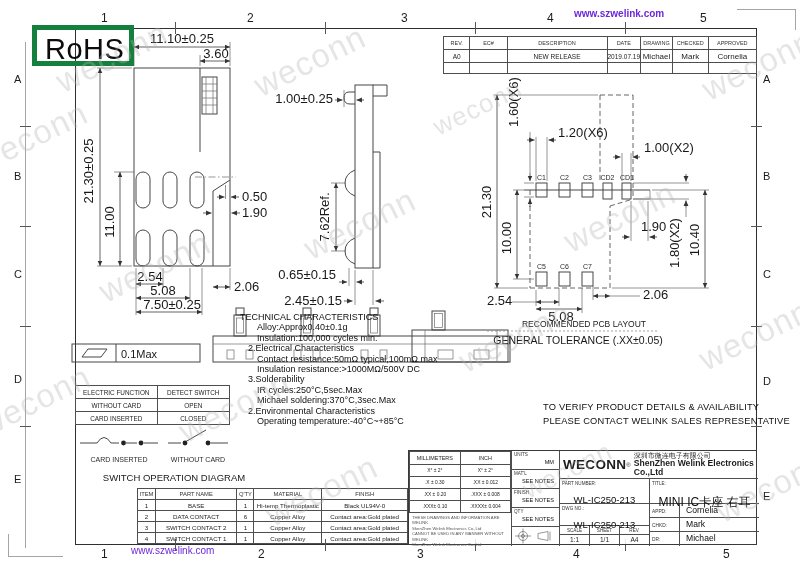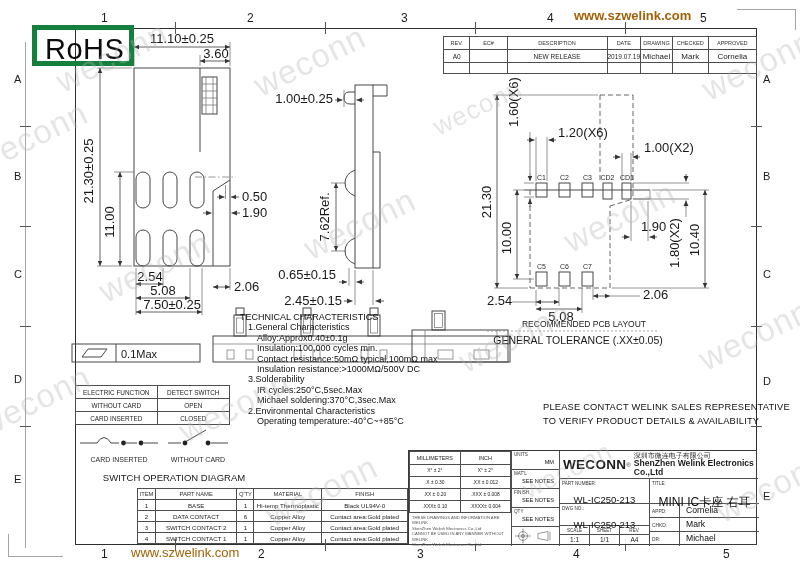--- a/index.html
+++ b/index.html
@@ -9,21 +9,21 @@
   
   .wm{position:absolute;z-index:4;color:#b5b5b5;opacity:.34;font-size:33px;letter-spacing:1px;
       transform:rotate(-26deg);white-space:nowrap;pointer-events:none}
   .wm.sm{font-size:26px}
   
   #frame{position:absolute;left:75px;top:28px;width:682px;height:517px;border:1px solid #2f2f2f;z-index:1}
   .trim{position:absolute;background:#a5a5a5;z-index:1}
   .zlab{position:absolute;font-size:12px;color:#1c1c1c;z-index:2}
   .zlet{font-size:11px}
   .tick{position:absolute;background:#555;z-index:2}
-  .site{position:absolute;font-size:13px;color:#a16207;z-index:3}
+  .site{position:absolute;font-size:10px;color:#6d28d9;z-index:3}
   #rohs{position:absolute;left:32px;top:25px;width:102px;height:41px;border:5px solid #15803d;z-index:3;
         font-size:29px;color:#0c0c0c;line-height:38px;padding-left:8px;letter-spacing:.5px}
   svg#drawing{position:absolute;left:0;top:0;z-index:2}
   
   .ln{stroke:#474747;stroke-width:1;fill:none}
   .thin{stroke:#6d6d6d;stroke-width:.7;fill:none}
   .ext{stroke:#5a5a5a;stroke-width:.65;fill:none}
   .dim{stroke:#3d3d3d;stroke-width:.8;fill:none}
   .cl{stroke:#6a6a6a;stroke-width:.7;fill:none;stroke-dasharray:7 2.5 1.5 2.5}
   .dash{stroke:#555;stroke-width:.9;fill:none;stroke-dasharray:5 3}
@@ -429,23 +429,23 @@
           <td></td>
           <td></td>
           <td></td>
           <td></td>
     </tr>
   </tbody>
     </table>
 
   <div id="tech">
     <div>TECHNICAL CHARACTERISTICS</div>
-    <div class="s">1.General Characteristics</div>
     <div class="dd">Alloy:Approx0.40±0.1g</div>
     <div class="dd">Insulation:100,000 cycles min.</div>
+    <div class="s">2.Electrical Characteristics</div>
     <div class="dd">Contact resistance:50mΩ typical,100mΩ max</div>
     <div class="dd">Insulation resistance:&gt;1000MΩ/500V DC</div>
     <div class="s">3.Solderability</div>
     <div class="dd">IR cycles:250°C,5sec.Max</div>
     <div class="dd">Michael soldering:370°C,3sec.Max</div>
     <div class="s">2.Environmental Characteristics</div>
     <div class="dd">Operating temperature:-40°C~+85°C</div>
   </div>
 
   <table id="swtbl">
@@ -463,22 +463,22 @@
         <td>OPEN</td>
         </tr>
     <tr>
           <td>CARD INSERTED</td>
         <td>CLOSED</td>
         </tr>
   </tbody>
     </table>
 
   <div id="notice">
+    <div>TO VERIFY PRODUCT DETAILS &amp; AVAILABILITY</div>
     <div>PLEASE CONTACT WELINK SALES REPRESENTATIVE</div>
-    <div>TO VERIFY PRODUCT DETAILS &amp; AVAILABILITY</div>
   </div>
 
   <table id="parts">
     <colgroup>
         <col style="width:18px">
         <col style="width:82px">
         <col style="width:17px">
         <col style="width:68px">
         <col style="width:86px">
       </colgroup>

